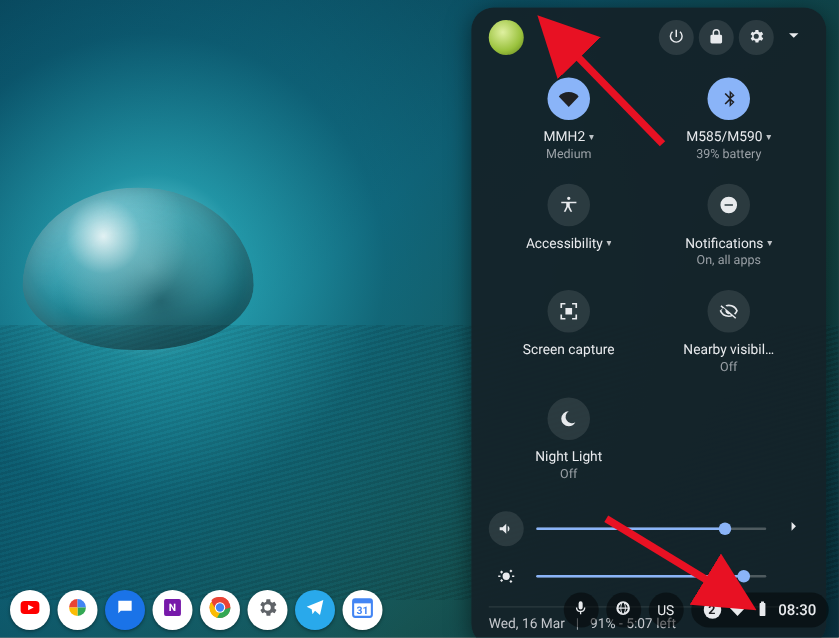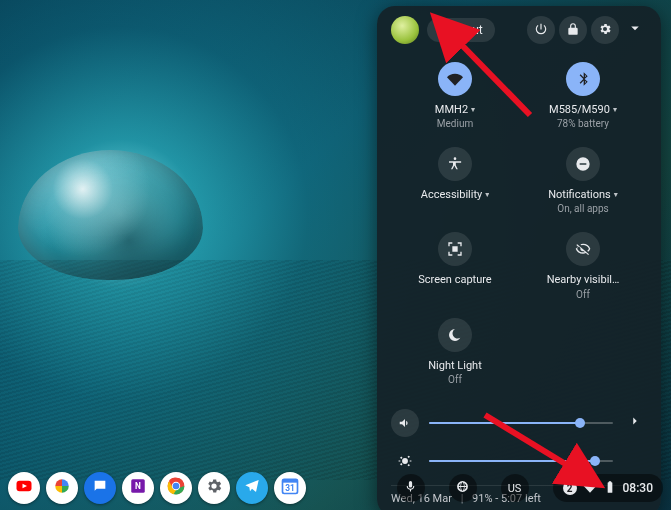--- a/index.html
+++ b/index.html
@@ -29,21 +29,21 @@
   .shelf {
     position: absolute;
     left: 0; right: 0; bottom: 0;
     height: 44px;
     display: flex;
     align-items: center;
     padding: 0 8px;
   }
   .shelf-left { display: flex; gap: 6px; align-items: center; }
   .shelf-spacer { flex: 1; }
-  .shelf-right { display: flex; gap: 24px; align-items: center; }
+  .shelf-right { display: flex; gap: 6px; align-items: center; }
   .app-icon {
     width: 32px; height: 32px; border-radius: 50%;
     display: flex; align-items: center; justify-content: center;
     box-shadow: 0 1px 3px rgba(0,0,0,0.4);
   }
   .sys-icon {
     width: 28px; height: 28px; border-radius: 50%;
     background: rgba(0,0,0,0.45);
     display: flex; align-items: center; justify-content: center;
     color: #e8eaed; font-size: 12px;
@@ -146,21 +146,20 @@
 </style>
 </head>
 <body>
 
 <div class="texture"></div>
 <div class="droplet"></div>
 
 <div class="panel">
   <div class="panel-header">
     <div class="avatar"></div>
-    <div class="signout-pill">Sign out</div>
     <div class="header-spacer"></div>
     <div class="hicon">
       <span>
         <svg viewBox="0 0 24 24">
             <path d="M13 3h-2v10h2V3zm4.83 2.17l-1.42 1.42A7 7 0 1 1 7.6 6.6L6.17 5.17A9 9 0 1 0 17.83 5.17z"></path>
           </svg>
       </span>
     </div>
     <div class="hicon">
       <span>
@@ -202,21 +201,21 @@
     <div class="tile">
       <div class="circle active">
         <svg viewBox="0 0 24 24">
             <path d="M13 2v7.6L8.4 5 7 6.4 12.6 12 7 17.6 8.4 19 13 14.4V22l6-6-4.6-4L19 8l-6-6zm2 4l1.6 1.6L15 9.2V6zm0 12v-3.2l1.6 1.6L15 18z"></path>
           </svg>
       </div>
       <div class="tile-label">
           <span>M585/M590</span>
           <span class="caret">▾</span>
         </div>
-      <div class="tile-sub">78% battery</div>
+      <div class="tile-sub">39% battery</div>
     </div>
     <div class="tile">
       <div class="circle">
         <svg viewBox="0 0 24 24">
             <path d="M12 2a2 2 0 1 1-2 2 2 2 0 0 1 2-2zm9 6H3v2h6v4l-3 6h2.2l2.8-5.6L14 20h2.2l-3-6v-4h8V8z"></path>
           </svg>
       </div>
       <div class="tile-label">
           <span>Accessibility</span>
           <span class="caret">▾</span>

